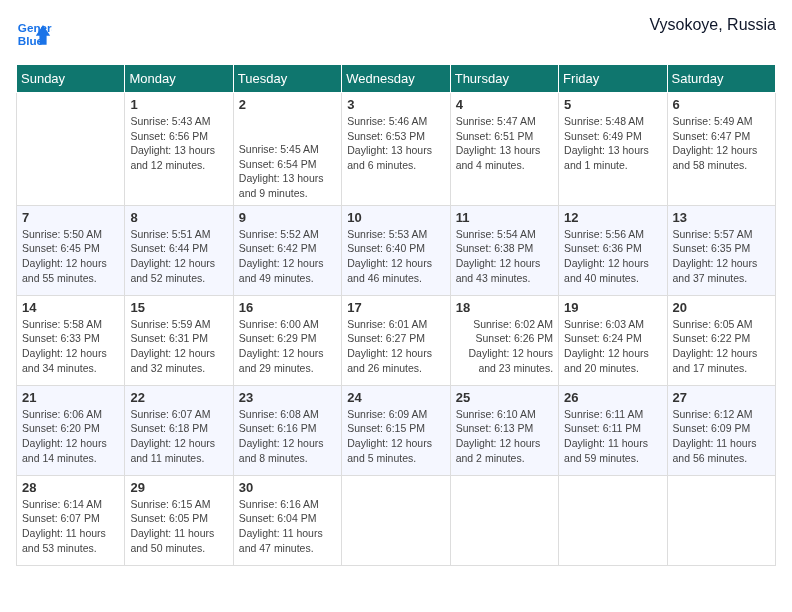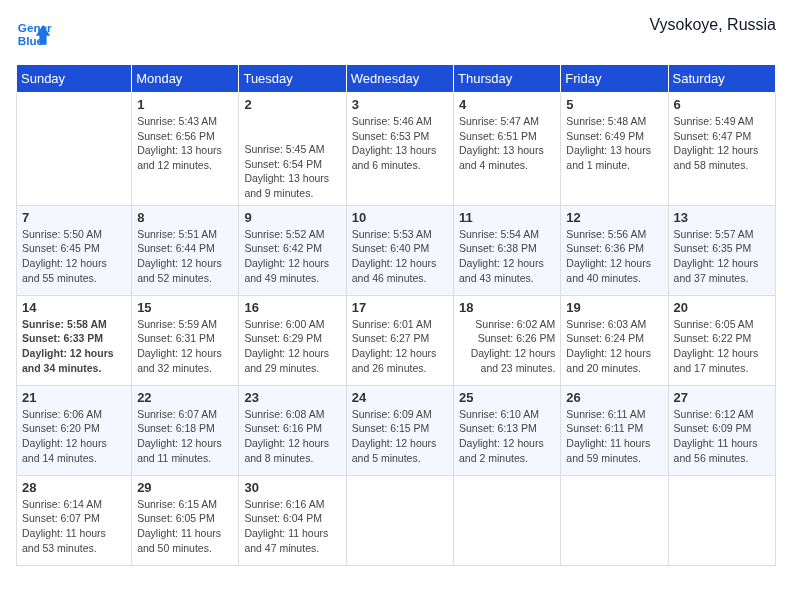--- a/index.html
+++ b/index.html
@@ -36,21 +36,21 @@
     .location {
       font-size: 16px;
       color: #0f172a;
     }
     table {
       width: 100%;
       border-collapse: collapse;
       font-size: 11px;
     }
     thead tr th {
-      background-color: #1d4ed8;
+      background-color: #0f766e;
       color: #fff;
       padding: 6px 4px;
       text-align: left;
       font-size: 13px;
       font-weight: normal;
       border: 1px solid #fff;
     }
     tbody tr td {
       border: 1px solid #ddd;
       vertical-align: top;
@@ -201,21 +201,21 @@
           <span class="day-number">13</span>
           <div class="day-info" style="white-space: pre-line;">Sunrise: 5:57 AM
 Sunset: 6:35 PM
 Daylight: 12 hours
 and 37 minutes.</div>
         </td>
       </tr>
       <tr>
         <td>
           <span class="day-number">14</span>
-          <div class="day-info" style="white-space: pre-line; font-weight: bold;">Sunrise: 5:58 AM
+          <div class="day-info" style="white-space: pre-line;">Sunrise: 5:58 AM
 Sunset: 6:33 PM
 Daylight: 12 hours
 and 34 minutes.</div>
         </td>
         <td>
           <span class="day-number">15</span>
           <div class="day-info" style="white-space: pre-line;">Sunrise: 5:59 AM
 Sunset: 6:31 PM
 Daylight: 12 hours
 and 32 minutes.</div>

